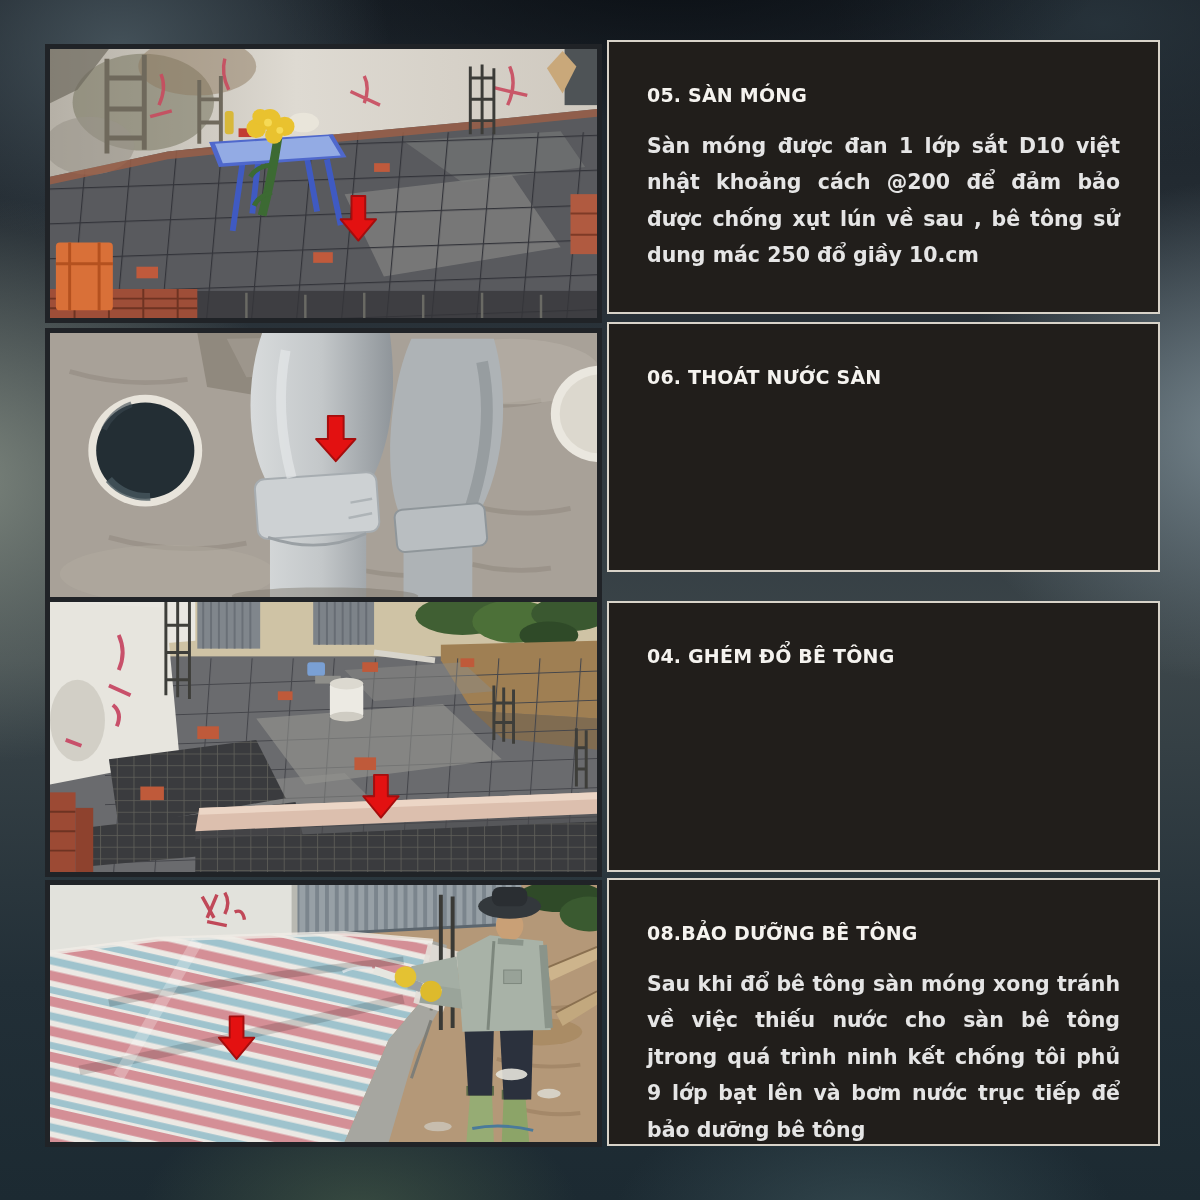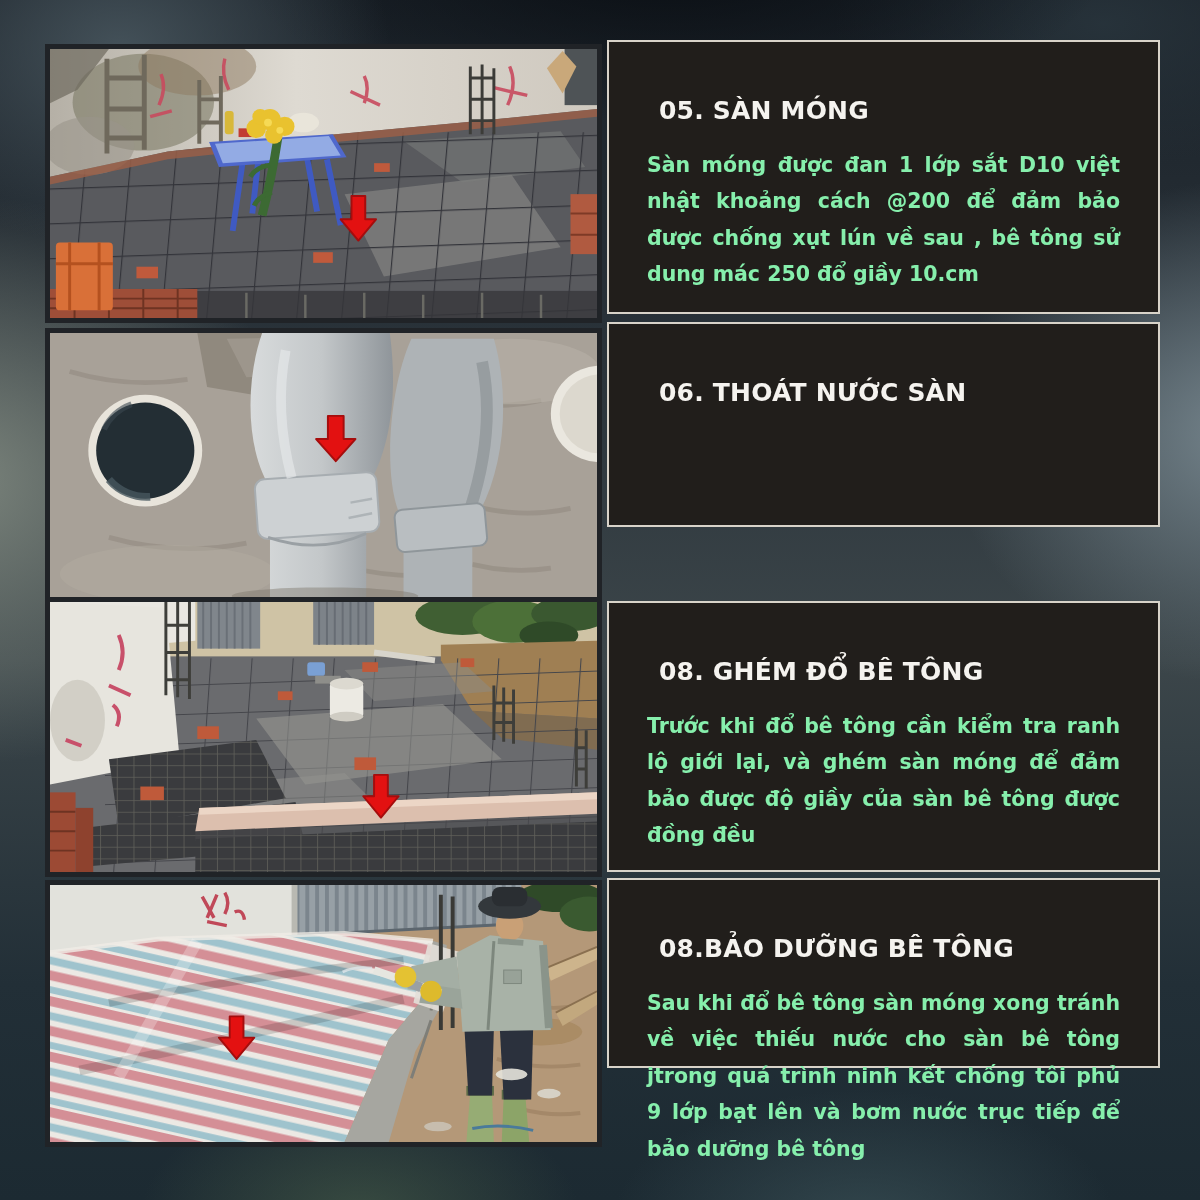--- a/index.html
+++ b/index.html
@@ -16,26 +16,26 @@
       radial-gradient(26% 14% at 30% 101%, rgba(74,96,74,.6), rgba(74,96,74,0) 70%),
       radial-gradient(30% 16% at 72% 102%, rgba(58,80,86,.75), rgba(58,80,86,0) 70%),
       linear-gradient(180deg,#1a2128 0%,#2a333a 30%,#3c464a 55%,#222f37 82%,#1c2a32 100%);
   }
   .photo{position:absolute;left:45px;width:557px;box-sizing:border-box;
          border:5px solid #202327;background:#202327}
   .photo svg{display:block;width:100%;height:100%}
   .panel{position:absolute;left:607px;width:553px;box-sizing:border-box;
          background:#211e1b;border:2px solid #d8d3c9;padding:42px 38px 0 38px}
   .r1 .photo{top:44px;height:279px}  .r1 .panel{top:40px;height:274px}
-  .r2 .photo{top:328px;height:276px} .r2 .panel{top:322px;height:205px}
+  .r2 .photo{top:328px;height:276px} .r2 .panel{top:322px;height:250px}
   .r3 .photo{top:597px;height:280px} .r3 .panel{top:601px;height:271px}
-  .r4 .photo{top:880px;height:267px} .r4 .panel{top:878px;height:190px}
-  .title{margin:12px;font-size:25px;font-weight:700;color:#f5f3ef;letter-spacing:.2px}
+  .r4 .photo{top:880px;height:267px} .r4 .panel{top:878px;height:268px}
+  .title{margin:0;font-size:19px;font-weight:700;color:#f5f3ef;letter-spacing:.2px}
   .body{margin:22px 0 0;font-size:20.5px;line-height:1.78;font-weight:700;
-        color:#86efac;text-align:justify}
+        color:#e5e5e5;text-align:justify}
   .arrow{fill:#e31111;stroke:#a50d0d;stroke-width:2;stroke-linejoin:round}
 </style>
 </head>
 <body>
 
 <section class="r1">
   <figure class="photo" style="margin:0">
     <svg viewBox="0 0 557 278" preserveAspectRatio="none">
       <defs>
         <linearGradient id="a-wall" x1="0" y1="0" x2="1" y2="0">
@@ -228,22 +228,21 @@
       <g>
         <polygon points="148,236 557,218 557,228 148,246" fill="#4a4a4c" opacity=".6"></polygon>
         <polygon points="152,212 557,196 557,218 148,236" fill="#dcbfae"></polygon>
         <polygon points="152,212 557,196 557,203 152,219" fill="#ecd6c6"></polygon>
       </g>
       <polygon points="148,244 557,226 557,278 148,278" fill="url(#c-hatch)"></polygon>
       <polygon class="arrow" points="330,178 344,178 344,200 355,200 337,222 319,200 330,200"></polygon>
     </svg>
   </figure>
   <aside class="panel">
-    <h2 class="title">08. GHÉM ĐỔ BÊ TÔNG</h2>
-    <p class="body">Trước khi đổ bê tông cần kiểm tra ranh lộ giới lại, và ghém sàn móng để đảm bảo được độ giầy của sàn bê tông được đồng đều</p>
+    <h2 class="title">04. GHÉM ĐỔ BÊ TÔNG</h2>
   </aside>
 </section>
 
 <section class="r4">
   <figure class="photo" style="margin:0">
     <svg viewBox="0 0 557 266" preserveAspectRatio="none">
       <defs>
         <pattern id="d-stripe" width="46" height="56" patternUnits="userSpaceOnUse" patternTransform="rotate(13)">
           <rect width="46" height="56" fill="#ece9e4"></rect>
           <rect y="0" width="46" height="10" fill="#d48f96"></rect>

